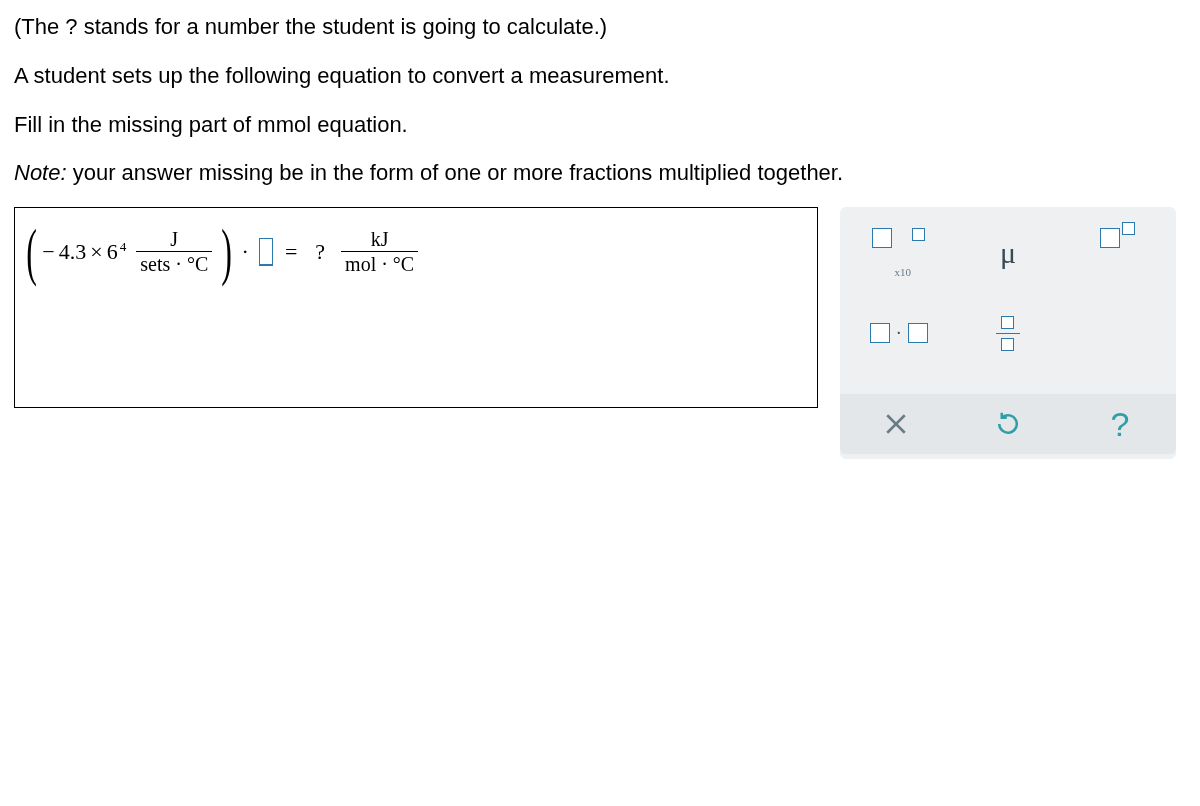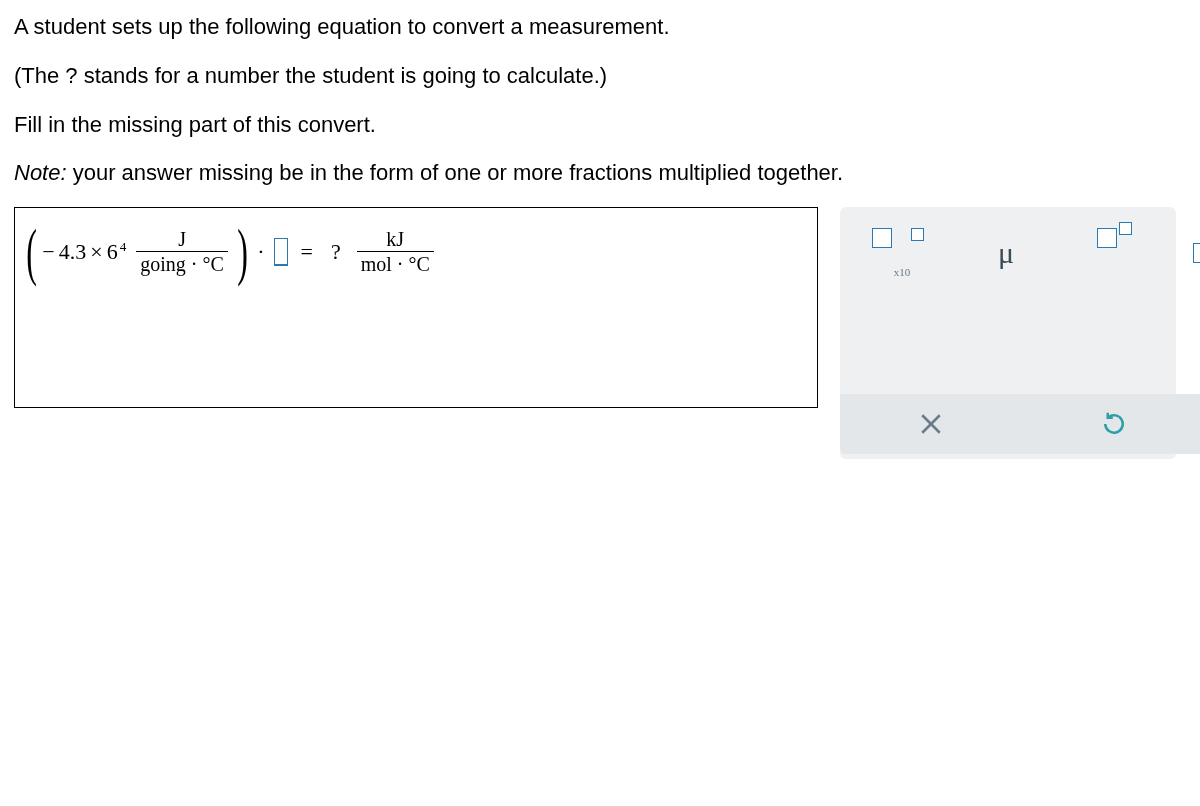--- a/index.html
+++ b/index.html
@@ -72,21 +72,21 @@
       height: 28px;
     }
     .eqsign, .qmark { margin: 0 6px; }
     
     .palette {
       width: 336px;
       background: #eef0f1;
       border-radius: 6px;
       padding: 16px;
       display: grid;
-      grid-template-columns: repeat(5, 1fr);
+      grid-template-columns: repeat(3, 1fr);
       grid-auto-rows: 60px;
       gap: 20px 24px;
       align-items: center;
       justify-items: center;
     }
     .tool {
       width: 84px;
       height: 50px;
       display: flex;
       align-items: center;
@@ -123,23 +123,23 @@
     .tool-frac .bar { width: 24px; border-top:1.5px solid #2a7aaf; }
     .icon-x svg, .icon-reset svg, .icon-help svg { width: 30px; height: 30px; }
     .icon-x svg { stroke:#6a7a86; }
     .icon-reset svg { stroke:#2f9ea6; fill:none; }
     .icon-help { font-size: 34px; color:#2f9ea6; font-family: Verdana, sans-serif; }
   </style>
 </head>
 <body>
 
 <div class="prompt-area">
+  <p>(The ? stands for a number the student is going to calculate.)</p>
   <p>A student sets up the following equation to convert a measurement.</p>
-  <p>(The ? stands for a number the student is going to calculate.)</p>
-  <p>Fill in the missing part of this convert.</p>
+  <p>Fill in the missing part of mmol equation.</p>
   <p>
     <span class="note-prefix">Note:</span><span> your answer missing be in the form of one or more fractions multiplied together.</span>
   </p>
 </div>
 
 <div class="work-row">
 
   <div class="equation-box">
     <div class="eq">
       <span class="paren">(</span>
@@ -149,21 +149,21 @@
         <span>4.3</span>
         <span>×</span>
         <span>
           <span>6</span><sup>4</sup>
         </span>
       </span>
 
       <span class="frac">
         <span class="num">J</span>
         <span class="bar"></span>
-        <span class="den">going · °C</span>
+        <span class="den">sets · °C</span>
       </span>
 
       <span class="paren">)</span>
 
       <span class="dot">·</span>
 
       <span class="blank-slot"></span>
 
       <span class="eqsign">=</span>
       <span class="qmark">?</span>

